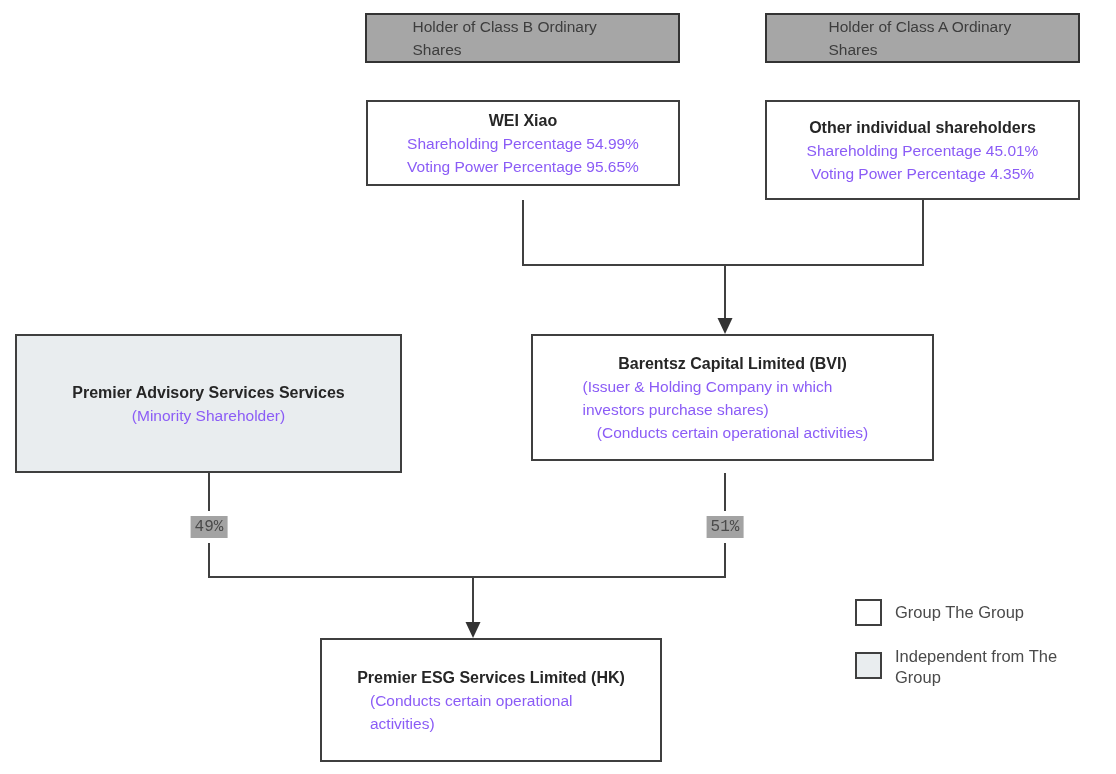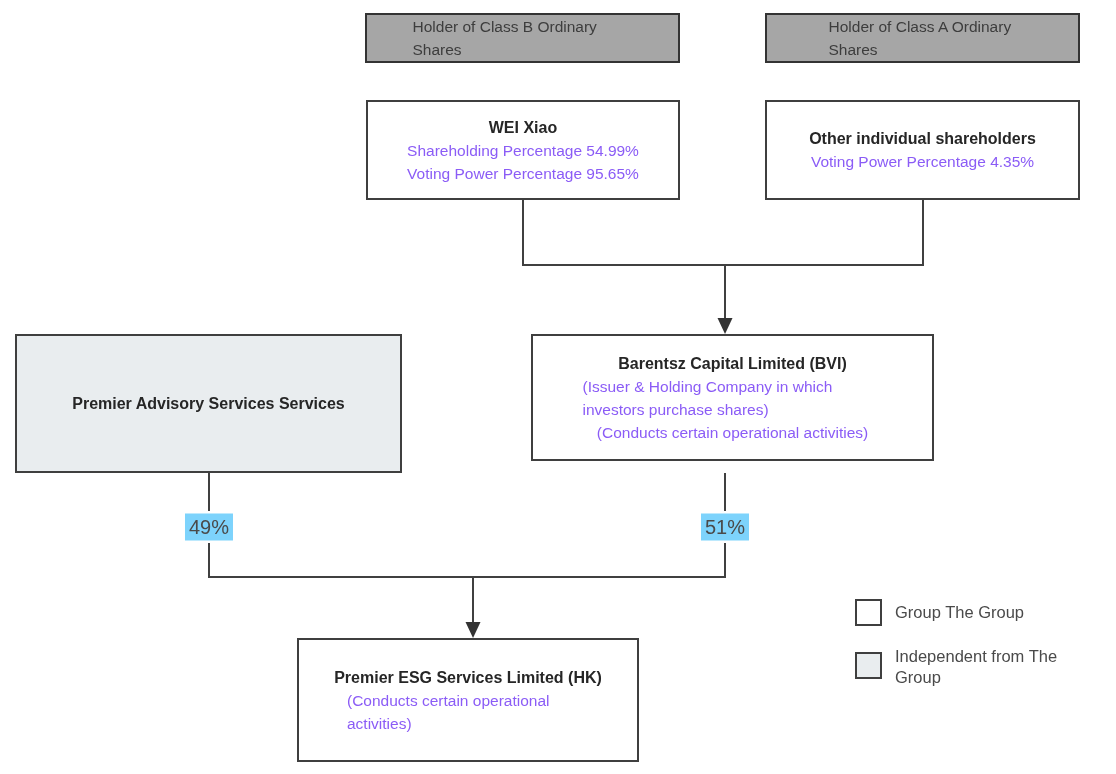--- a/index.html
+++ b/index.html
@@ -41,24 +41,25 @@
     color:#3d3d3d;
     max-width:220px;
   }
   .light-node{
     background:#e9edef;
   }
   svg.wires{position:absolute;left:0;top:0;}
   .pct-label{
     position:absolute;
     transform:translate(-50%,-50%);
-    background:#7dd3fc;
+    background:#a3a3a3;
     padding:2px 4px;
-    font-size:20px;
+    font-size:16px;
     color:#4a4a4a;
+    font-family:Liberation Mono, monospace;
   }
   .legend-swatch{
     position:absolute;
     box-sizing:border-box;
     width:27px;height:27px;
     border:2.5px solid #3f3f3f;
     background:#ffffff;
   }
   .legend-swatch.light{background:#e9edef;}
   .legend-label{
@@ -100,45 +101,47 @@
   </svg>
 
   <div class="node gray-node" style="left:365px;top:13px;width:315px;height:50px;">
     <div class="line">Holder of Class B Ordinary Shares</div>
   </div>
 
   <div class="node gray-node" style="left:765px;top:13px;width:315px;height:50px;padding-left:32px;">
     <div class="line">Holder of Class A Ordinary Shares</div>
   </div>
 
-  <div class="node" style="left:366px;top:100px;width:314px;height:100px;">
+  <div class="node" style="left:366px;top:100px;width:314px;height:86px;">
     <div class="title">WEI Xiao</div>
     <div class="line">Shareholding Percentage 54.99%</div>
     <div class="line">Voting Power Percentage 95.65%</div>
   </div>
 
   <div class="node" style="left:765px;top:100px;width:315px;height:100px;">
     <div class="title">Other individual shareholders</div>
+    <div class="line">Shareholding Percentage 45.01%</div>
     <div class="line">Voting Power Percentage 4.35%</div>
   </div>
 
   <div class="node light-node" style="left:15px;top:334px;width:387px;height:139px;">
     <div class="title">Premier Advisory Services Services</div>
+    <div class="line">(Minority Shareholder)</div>
   </div>
 
   <div class="node" style="left:531px;top:334px;width:403px;height:127px;">
     <div class="title">Barentsz Capital Limited (BVI)</div>
     <div class="line wrap-mid">(Issuer &amp; Holding Company in which investors purchase shares)</div>
     <div class="line">(Conducts certain operational activities)</div>
   </div>
 
   <div class="pct-label" style="left:209px;top:527px;">49%</div>
   <div class="pct-label" style="left:725px;top:527px;">51%</div>
 
-  <div class="node" style="left:297px;top:638px;width:342px;height:124px;">
+  <div class="node" style="left:320px;top:638px;width:342px;height:124px;">
     <div class="title">Premier ESG Services Limited (HK)</div>
     <div class="line wrap-narrow">(Conducts certain operational activities)</div>
   </div>
 
   <div class="legend-swatch" style="left:855px;top:599px;"></div>
   <div class="legend-label" style="left:895px;top:602px;">Group The Group</div>
 
   <div class="legend-swatch light" style="left:855px;top:652px;"></div>
   <div class="legend-label" style="left:895px;top:646px;">Independent from The Group</div>
 

